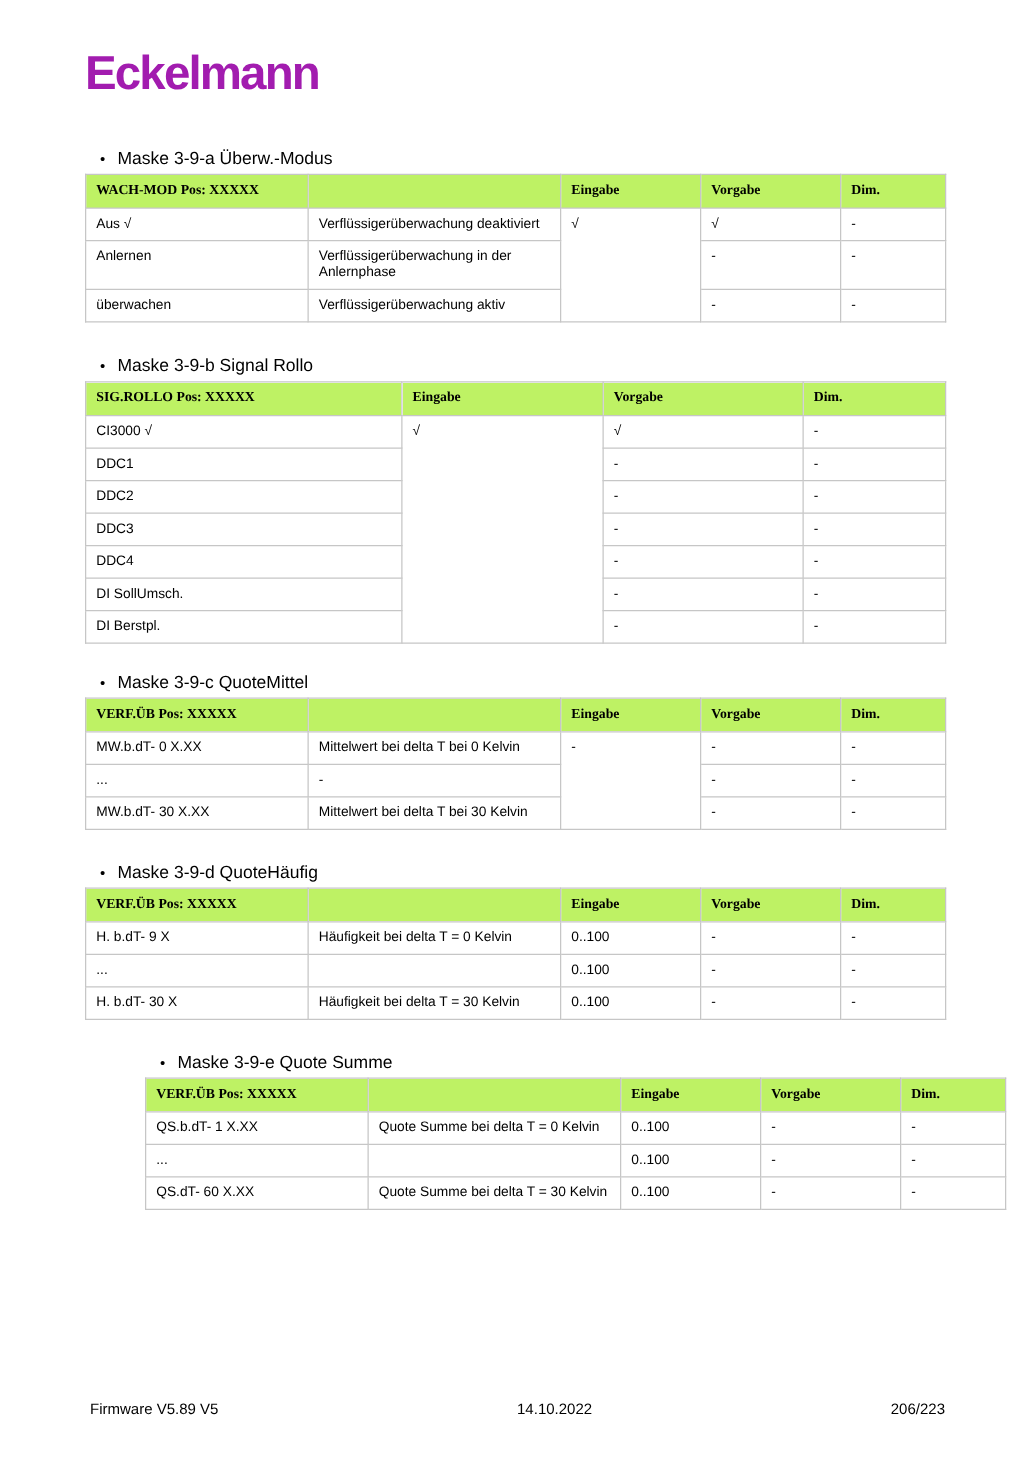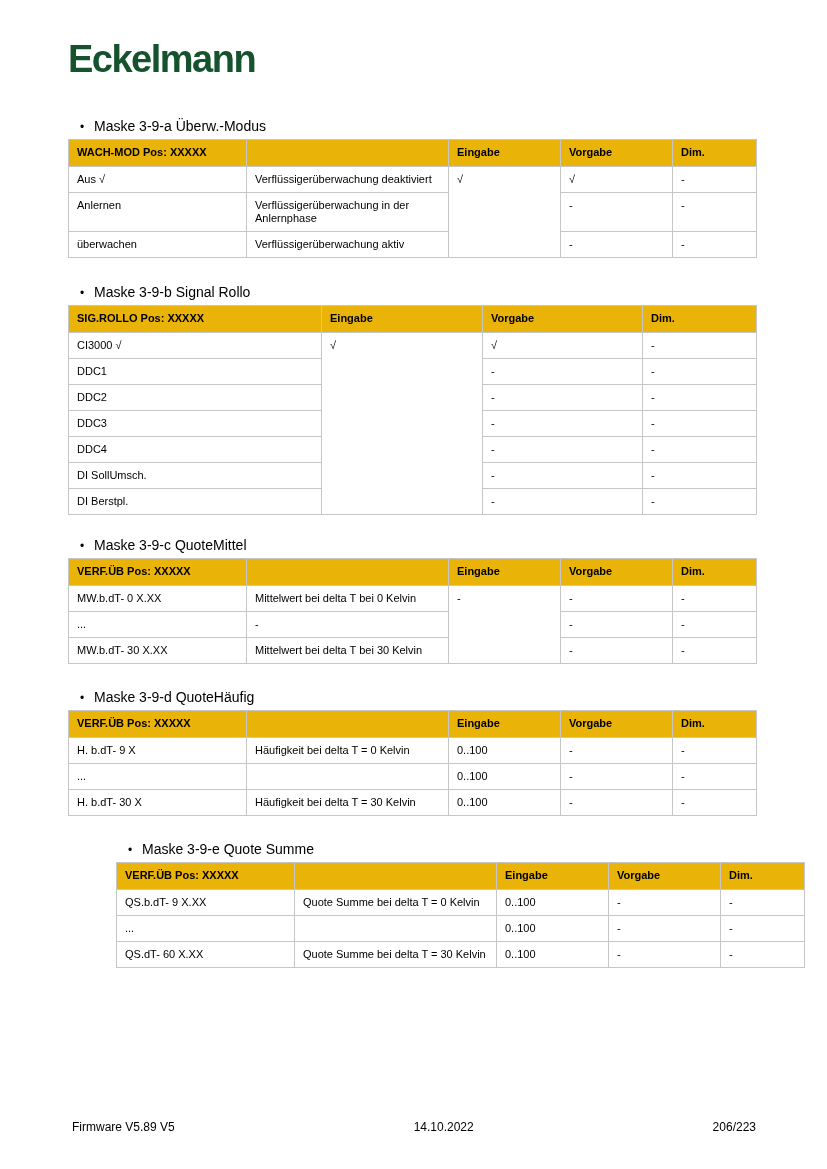--- a/index.html
+++ b/index.html
@@ -6,42 +6,42 @@
     margin: 0; padding: 0;
     width: 827px; height: 1169px;
     background: #ffffff;
     font-family: "Liberation Sans", sans-serif;
     color: #000;
     overflow: hidden;
     position: relative;
   }
   .logo {
     position: absolute; left: 68px; top: 40px;
-    font-size: 38px; font-weight: 700; color: #14532d;
+    font-size: 38px; font-weight: 700; color: #a21caf;
     letter-spacing: -1.5px; line-height: 1;
   }
   .section {
     position: absolute; left: 68px; width: 688px;
   }
   .section-title {
     font-size: 14px; line-height: 16px; margin: 0 0 4px 0; padding-left: 12px;
   }
   .section-title .bullet { display: inline-block; width: 14px; font-size: 12px; }
   table {
     border-collapse: collapse; table-layout: fixed; width: 688px;
     font-size: 11px; line-height: 13px;
   }
   th, td {
     border: 1px solid #c6c6c6;
     text-align: left; vertical-align: top;
     padding: 6px 8px;
     overflow: hidden;
     word-wrap: break-word;
   }
-  th { background: #eab308; font-weight: 700; padding: 6px 8px 7px 8px; }
+  th { background: #bef264; font-weight: 700; padding: 6px 8px 7px 8px; font-family: Liberation Serif, serif; }
   col.w1 { width: 178px; } col.w2 { width: 202px; }
   col.w3 { width: 112px; } col.w4 { width: 112px; } col.w5 { width: 84px; }
   col.b1 { width: 253px; } col.b2 { width: 161px; }
   col.b3 { width: 160px; } col.b4 { width: 114px; }
   .sec-a { top: 118px; } .sec-b { top: 284px; } .sec-c { top: 537px; }
   .sec-d { top: 689px; } .sec-e { top: 841px; padding-left: 48px; }
   .footer {
     position: absolute; left: 68px; top: 1120px; width: 688px;
     display: flex; justify-content: space-between;
     font-size: 12px; line-height: 14px;
@@ -256,21 +256,21 @@
       </colgroup>
     <tbody>
         <tr>
       <th>VERF.ÜB Pos: XXXXX</th>
       <th></th>
       <th>Eingabe</th>
       <th>Vorgabe</th>
       <th>Dim.</th>
     </tr>
     <tr>
-      <td>QS.b.dT- 9 X.XX</td>
+      <td>QS.b.dT- 1 X.XX</td>
       <td>Quote Summe bei delta T = 0 Kelvin</td>
       <td>0..100</td>
       <td>-</td>
       <td>-</td>
     </tr>
     <tr>
       <td>...</td>
       <td></td>
       <td>0..100</td>
       <td>-</td>

